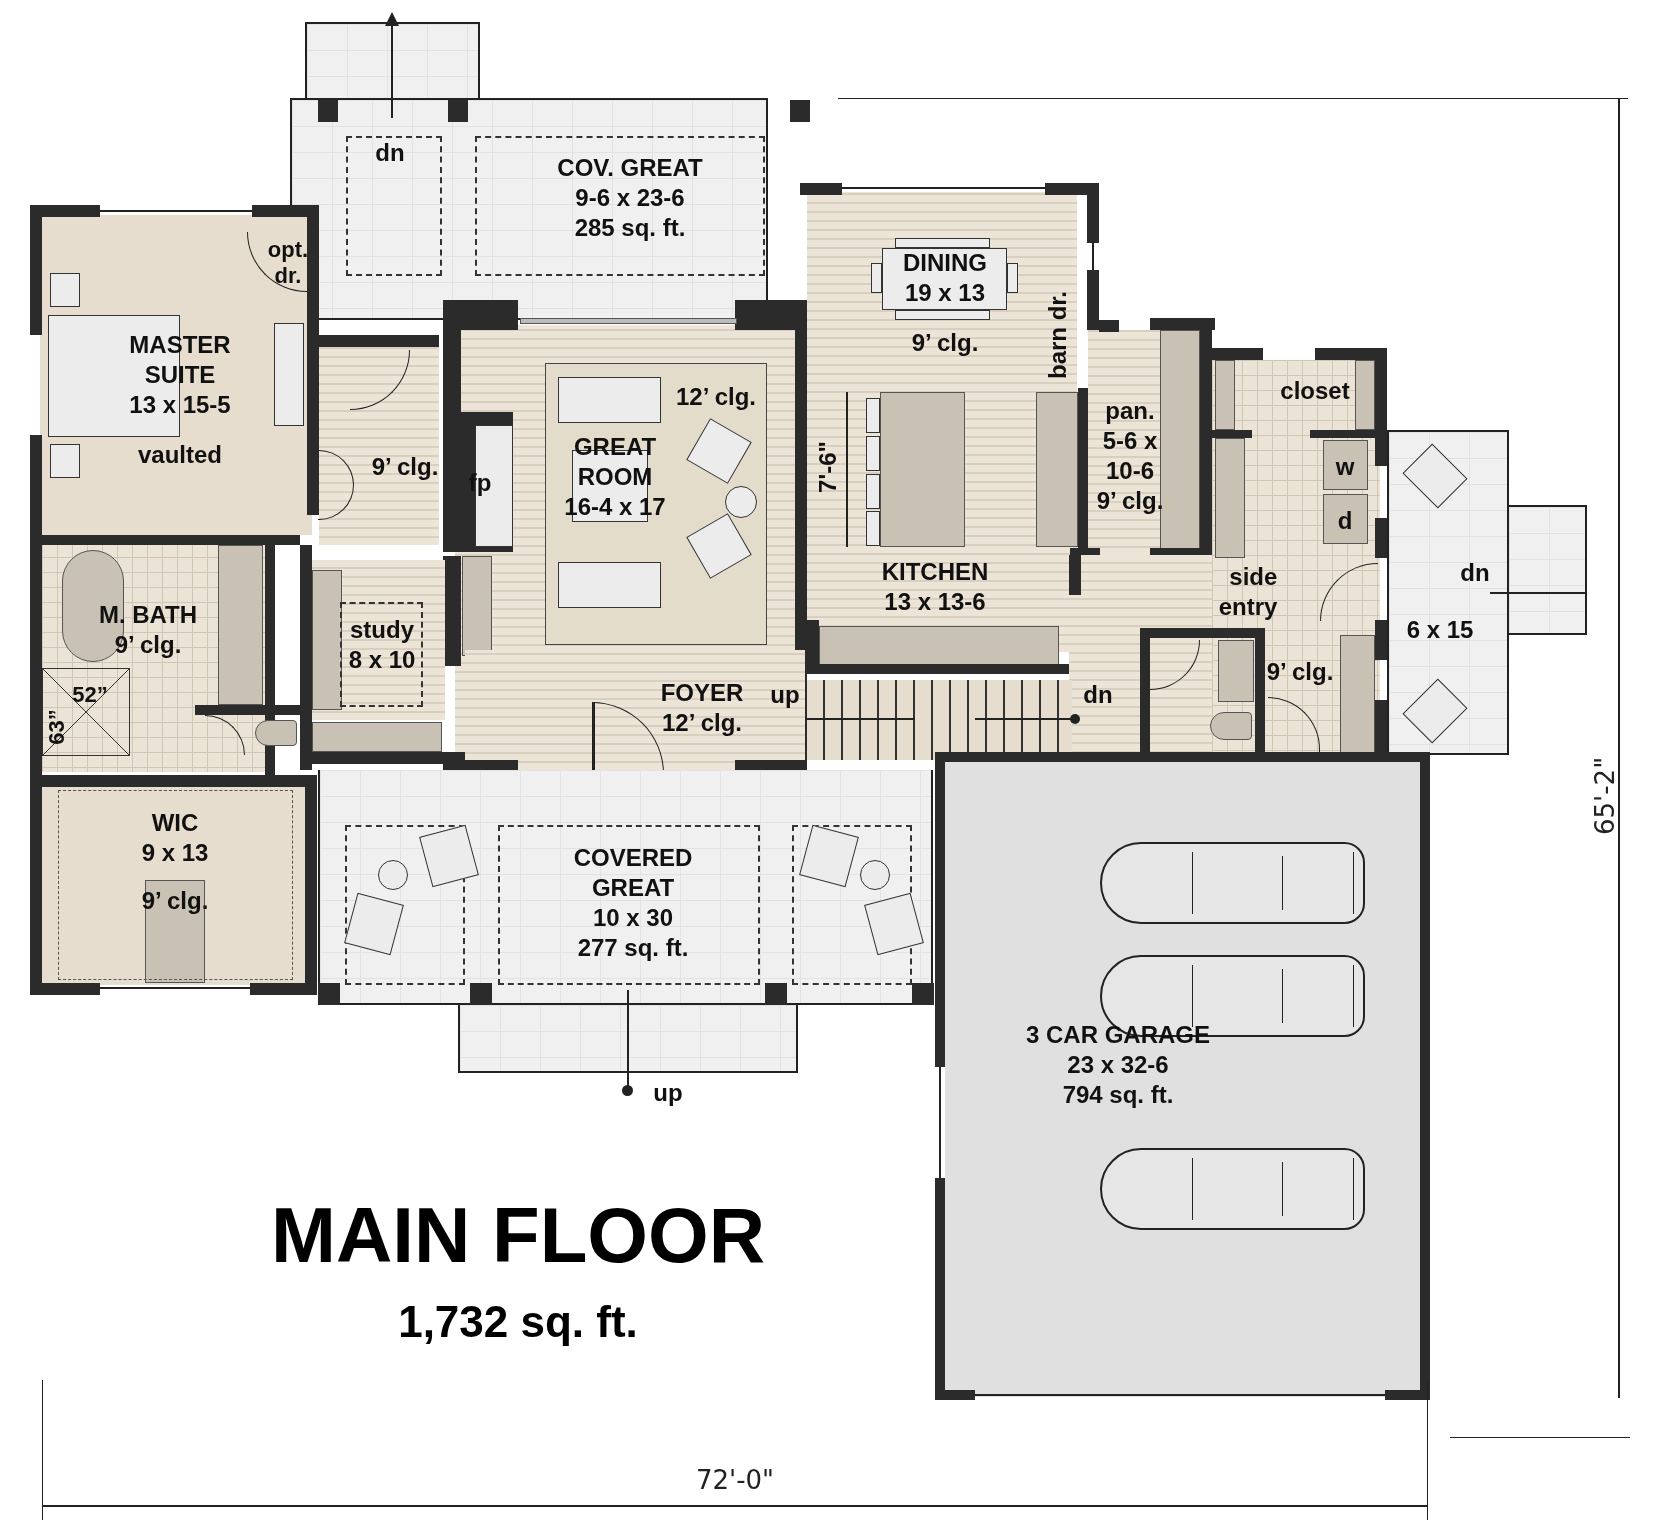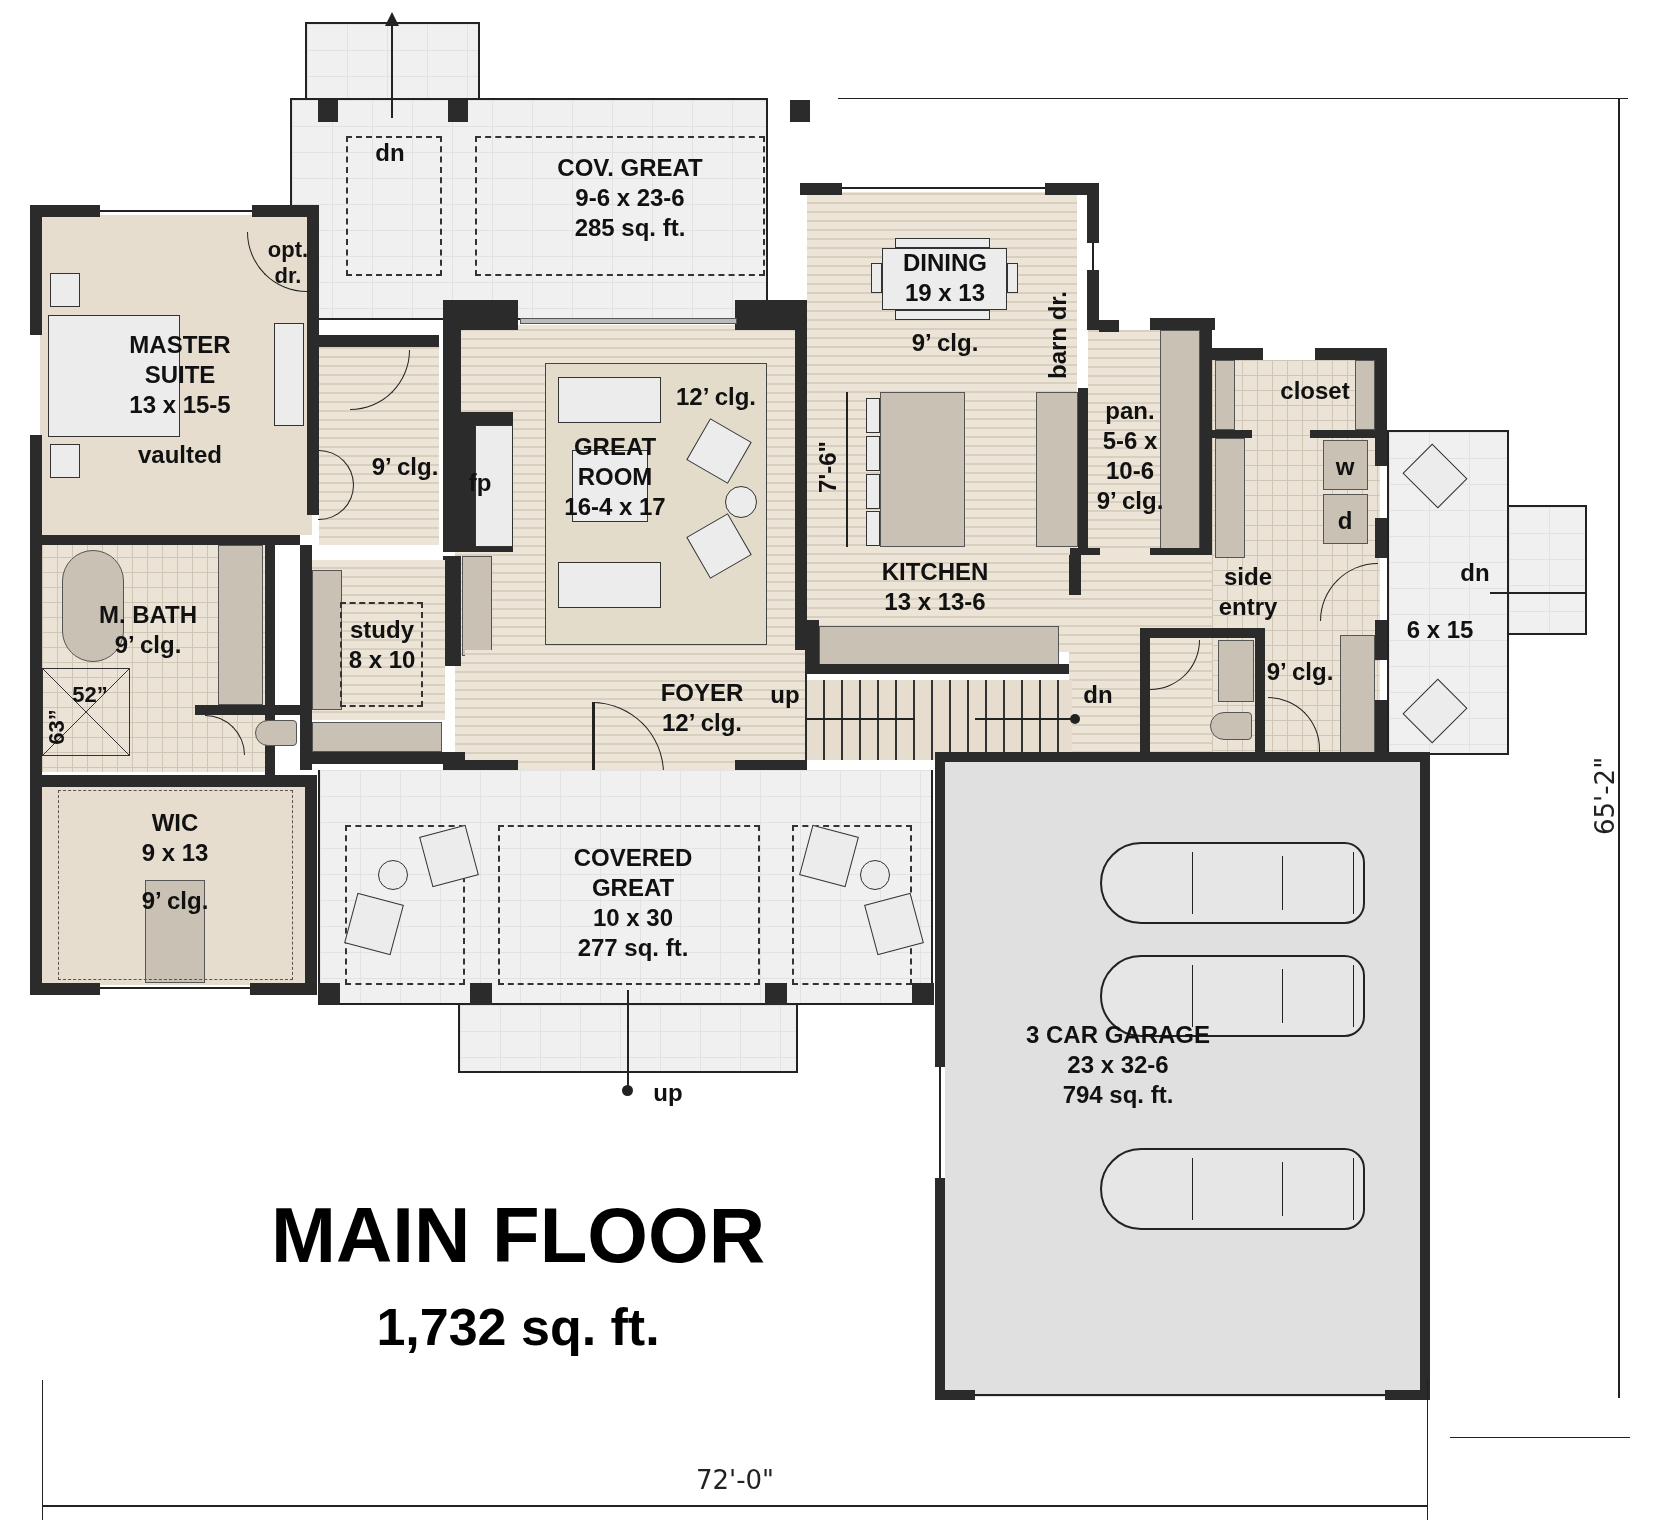--- a/index.html
+++ b/index.html
@@ -158,21 +158,21 @@
 <div class="cab" style="left:1215px;top:360px;width:20px;height:70px;"></div>
 <div class="cab" style="left:1355px;top:360px;width:20px;height:70px;"></div>
 <div class="wall" style="left:1212px;top:430px;width:40px;height:8px;"></div>
 <div class="wall" style="left:1310px;top:430px;width:70px;height:8px;"></div>
 <div class="lbl" style="left:1295px;top:376px;margin-left:20px;">closet</div>
 <div class="cab" style="left:1215px;top:438px;width:30px;height:120px;"></div>
 <div class="cab" style="left:1323px;top:440px;width:45px;height:50px;"></div>
 <div class="cab" style="left:1323px;top:494px;width:45px;height:50px;"></div>
 <div class="lbl" style="left:1345px;top:452px;">w</div>
 <div class="lbl" style="left:1345px;top:506px;">d</div>
-<div class="lbl" style="left:1248px;top:562px;">
+<div class="lbl" style="left:1248px;top:562px;text-align:right;">
   <span>side</span>
   <span>entry</span>
 </div>
 <div class="door" style="left:1320px;top:563px;width:58px;height:58px;border-radius:58px 0 0 0;border-right:none;border-bottom:none;"></div>
 <div class="cab" style="left:1340px;top:635px;width:35px;height:120px;"></div>
 <div class="lbl" style="left:1300px;top:657px;">9’ clg.</div>
 <div class="door" style="left:1268px;top:697px;width:52px;height:55px;border-radius:0 52px 0 0;border-left:none;border-bottom:none;"></div>
 
 <div class="room stone" style="left:1387px;top:430px;width:122px;height:325px;border:2px solid #222;box-sizing:border-box;"></div>
 <div class="room stone" style="left:1507px;top:505px;width:80px;height:130px;border:2px solid #222;box-sizing:border-box;"></div>
@@ -297,13 +297,13 @@
 <div class="abs" style="left:42px;top:1505px;width:1385px;height:2px;background:#222;"></div>
 <div class="abs" style="left:42px;top:1380px;width:1px;height:140px;background:#222;"></div>
 <div class="abs" style="left:1427px;top:1380px;width:1px;height:140px;background:#222;"></div>
 <div class="dim" style="left:735px;top:1465px;transform:translateX(-50%);">72'-0"</div>
 <div class="abs" style="left:1618px;top:98px;width:2px;height:1300px;background:#222;"></div>
 <div class="abs" style="left:838px;top:98px;width:790px;height:1px;background:#222;"></div>
 <div class="abs" style="left:1450px;top:1437px;width:180px;height:1px;background:#222;"></div>
 <div class="dim" style="left:1590px;top:835px;transform:rotate(-90deg);transform-origin:left top;">65'-2"</div>
 
 <div class="title" style="left:518px;top:1190px;font-size:78px;">MAIN FLOOR</div>
-<div class="title" style="left:518px;top:1297px;font-size:52px;">1,732 sq. ft.</div>
+<div class="title" style="left:518px;top:1297px;font-size:44px;">1,732 sq. ft.</div>
 
 </body></html>

